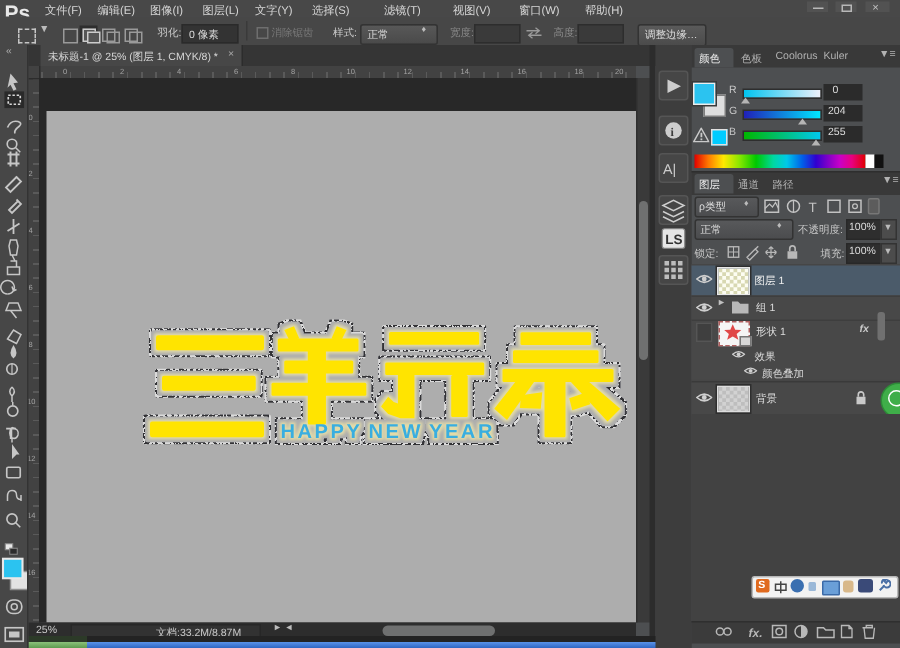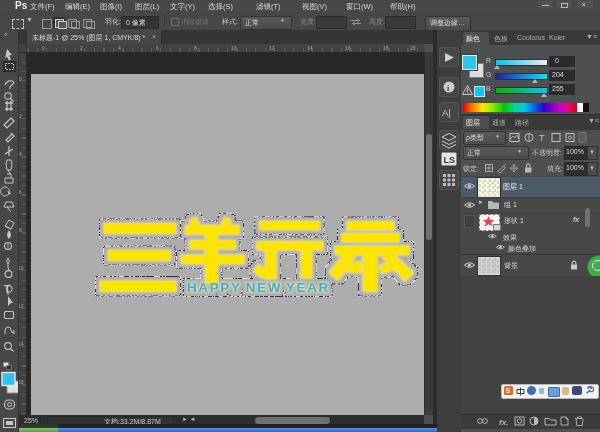--- a/index.html
+++ b/index.html
@@ -5,21 +5,21 @@
 html,body{margin:0;padding:0;}
 body{width:600px;height:432px;overflow:hidden;position:relative;
   font-family:"Liberation Sans", sans-serif;background:#4d4f51;}
 .abs{position:absolute;}
 .t{position:absolute;white-space:nowrap;color:#cfcfcf;}
 </style>
 </head>
 <body>
 
 <div class="abs" id="menubar" style="left:0;top:0;width:600px;height:11px;background:#484848;"></div>
-<div class="t" style="left:3px;top:0px;font-size:10px;font-weight:bold;color:#e8e8e8;margin-left:12px;">Ps</div>
+<div class="t" style="left:3px;top:0px;font-size:14px;font-weight:bold;color:#e8e8e8;">Ps</div>
 <div class="t" style="left:30px;top:1.5px;font-size:7.5px;color:#d6d6d6;">文件(F)</div>
 <div class="t" style="left:65px;top:1.5px;font-size:7.5px;color:#d6d6d6;">编辑(E)</div>
 <div class="t" style="left:100px;top:1.5px;font-size:7.5px;color:#d6d6d6;">图像(I)</div>
 <div class="t" style="left:135px;top:1.5px;font-size:7.5px;color:#d6d6d6;">图层(L)</div>
 <div class="t" style="left:170px;top:1.5px;font-size:7.5px;color:#d6d6d6;">文字(Y)</div>
 <div class="t" style="left:208px;top:1.5px;font-size:7.5px;color:#d6d6d6;">选择(S)</div>
 <div class="t" style="left:256px;top:1.5px;font-size:7.5px;color:#d6d6d6;">滤镜(T)</div>
 <div class="t" style="left:302px;top:1.5px;font-size:7.5px;color:#d6d6d6;">视图(V)</div>
 <div class="t" style="left:346px;top:1.5px;font-size:7.5px;color:#d6d6d6;">窗口(W)</div>
 <div class="t" style="left:390px;top:1.5px;font-size:7.5px;color:#d6d6d6;">帮助(H)</div>

